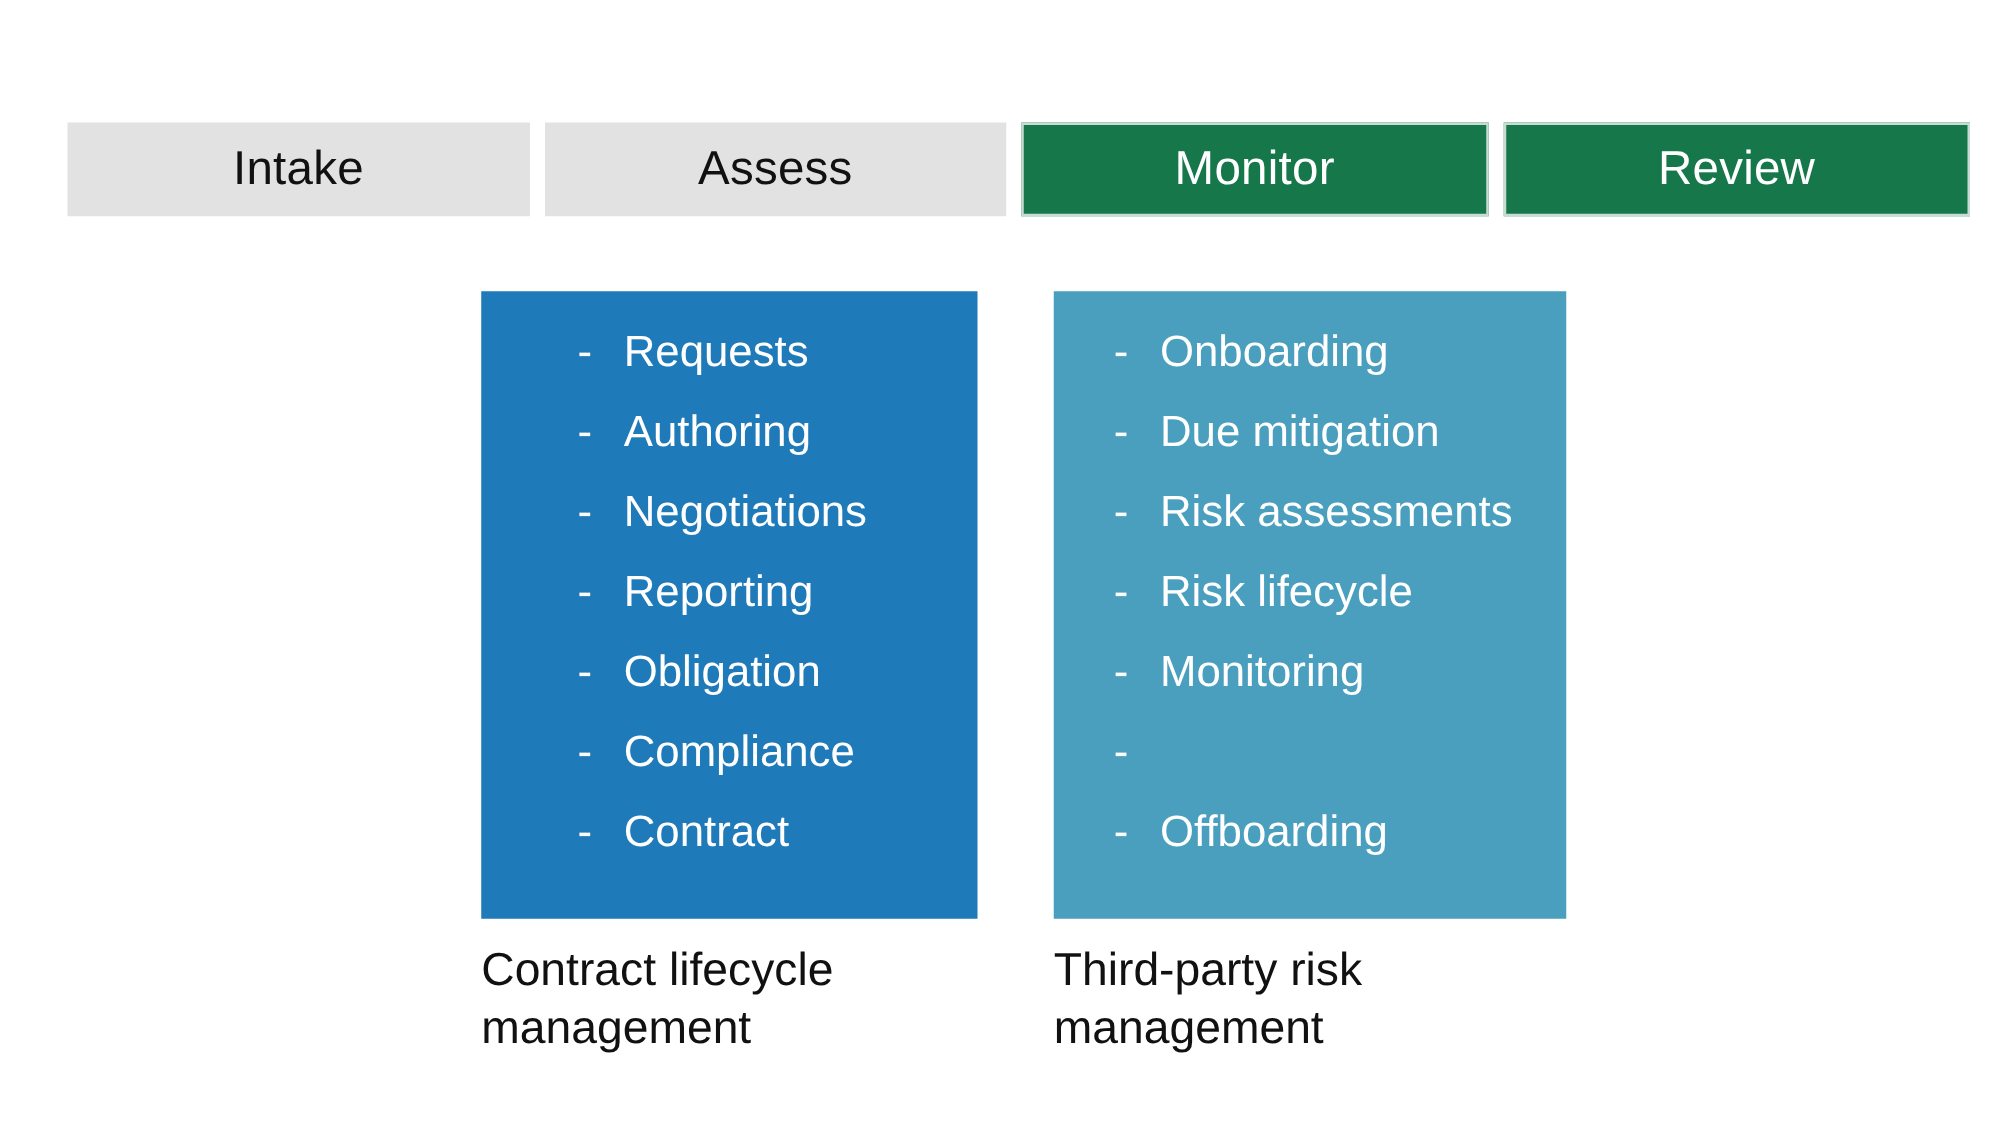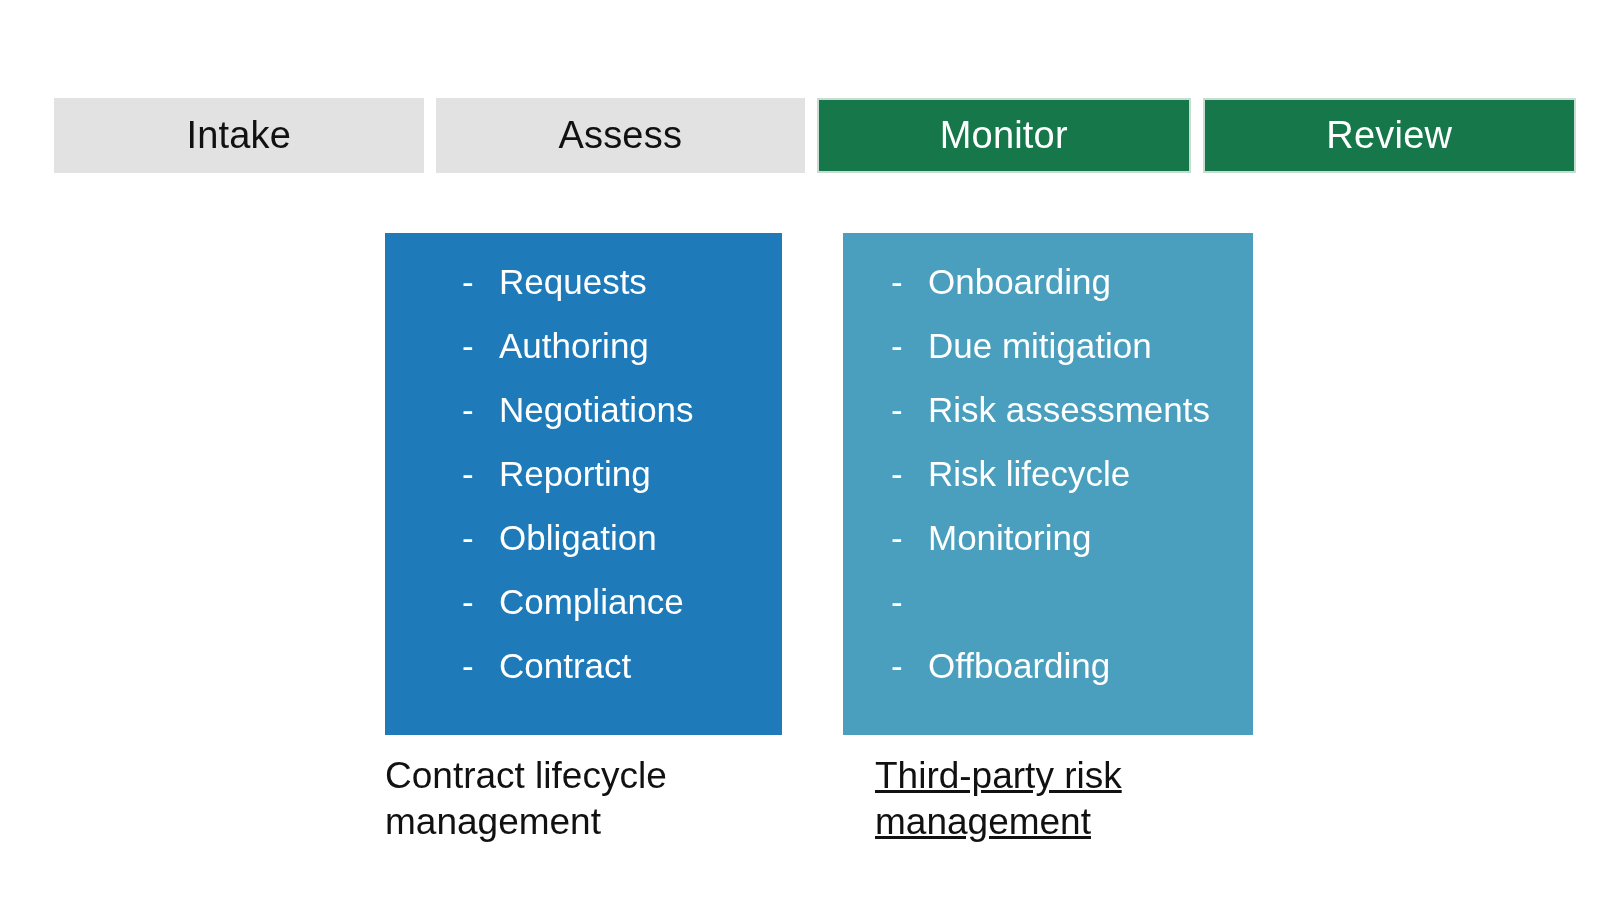--- a/index.html
+++ b/index.html
@@ -79,21 +79,21 @@
   
   .caption {
     position: absolute;
     top: 753px;
     text-align: left;
     font-size: 37px;
     line-height: 46px;
     color: var(--caption-text, #111111);
   }
   .caption-clm { left: 385px; width: 397px; }
-  .caption-tprm { left: 875px; width: 410px; text-decoration: underline; }
+  .caption-tprm { left: 843px; width: 410px; }
 </style>
 </head>
 <body>
 
 <div class="canvas">
 
   <div class="stage-row">
     <div class="stage inactive">Intake</div>
     <div class="stage inactive">Assess</div>
     <div class="stage active">Monitor</div>

